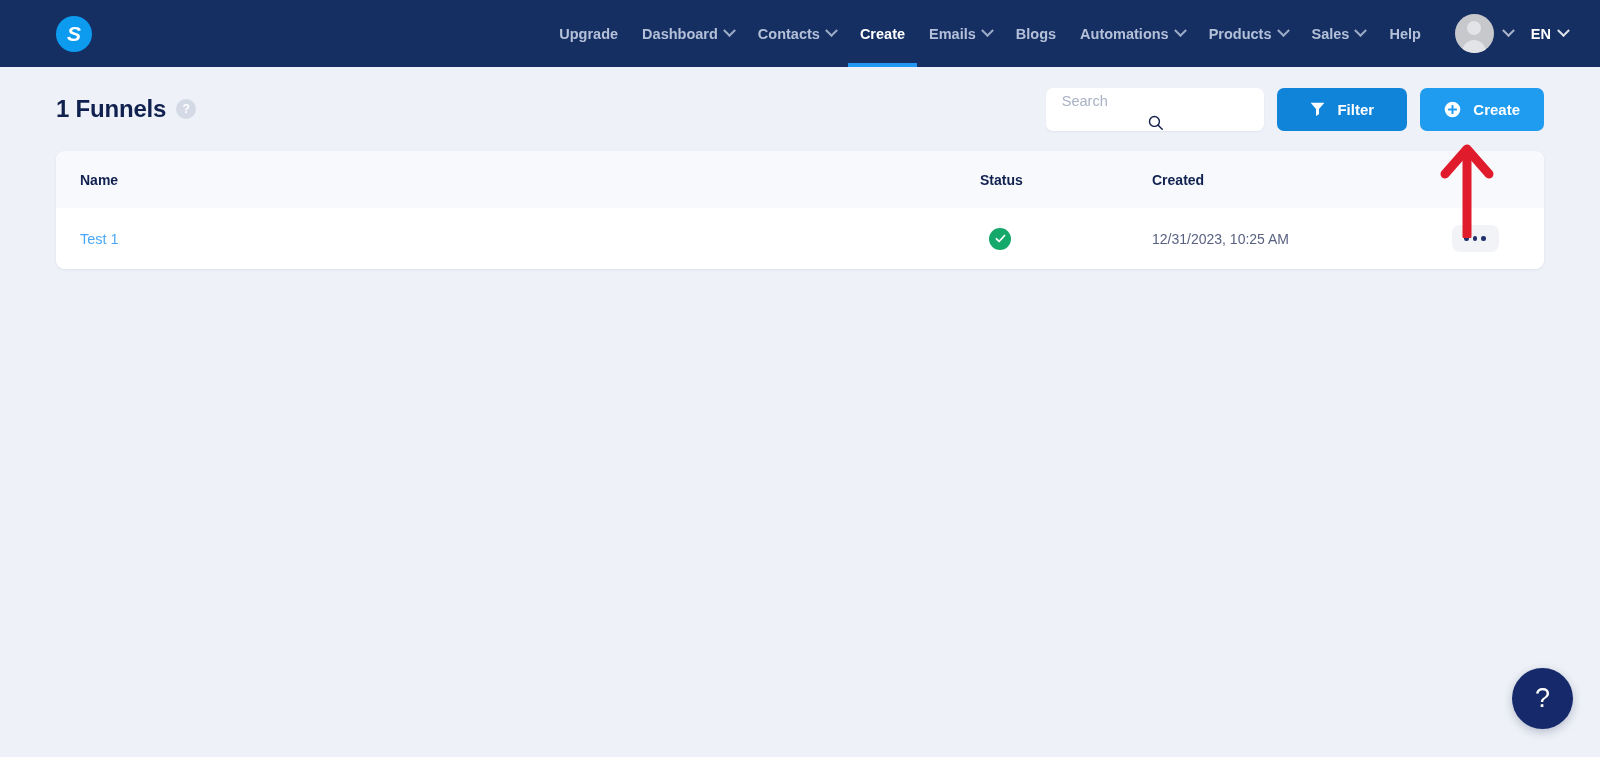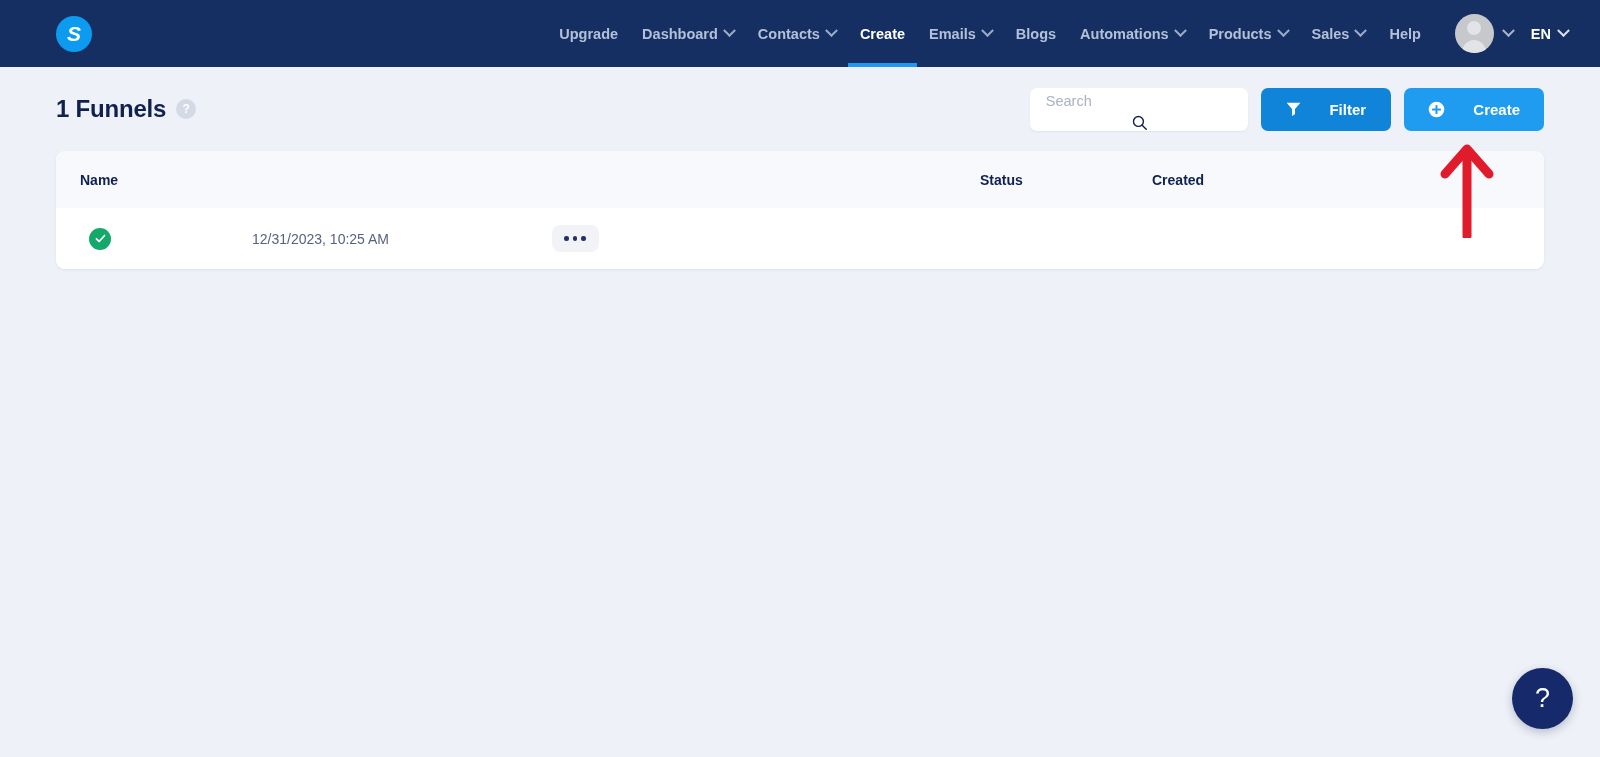--- a/index.html
+++ b/index.html
@@ -237,21 +237,21 @@
     margin-right: 3px;
   }
 
   .btn {
     height: 43px;
     border: none;
     border-radius: 7px;
     display: flex;
     align-items: center;
     justify-content: center;
-    gap: 28px;
+    gap: 12px;
     color: #ffffff;
     font-family: inherit;
     font-size: 15px;
     font-weight: bold;
     cursor: pointer;
     padding: 0 24px;
   }
   .btn-filter { background: #1084d9; min-width: 130px; }
   .btn-create { background: #1f9cf0; min-width: 105px; align-items: center; }
 
@@ -480,20 +480,23 @@
     <div class="card">
 
       <div class="thead">
         <div class="th col-name">Name</div>
         <div class="th col-status">Status</div>
         <div class="th col-created">Created</div>
         <div class="col-actions"></div>
       </div>
 
       <div class="trow">
+        <div class="col-name">
+          <a class="cell-link" href="#">Test 1</a>
+        </div>
         <div class="col-status">
           <div class="status-dot">
             <svg width="13" height="13" viewBox="0 0 24 24">
               <path d="M4.5 12.5l5 5 10-11" stroke="#ffffff" stroke-width="3.2" fill="none" stroke-linecap="round" stroke-linejoin="round"></path>
             </svg>
           </div>
         </div>
         <div class="col-created cell-date">12/31/2023, 10:25 AM</div>
         <div class="col-actions">
           <button class="dots-btn">

